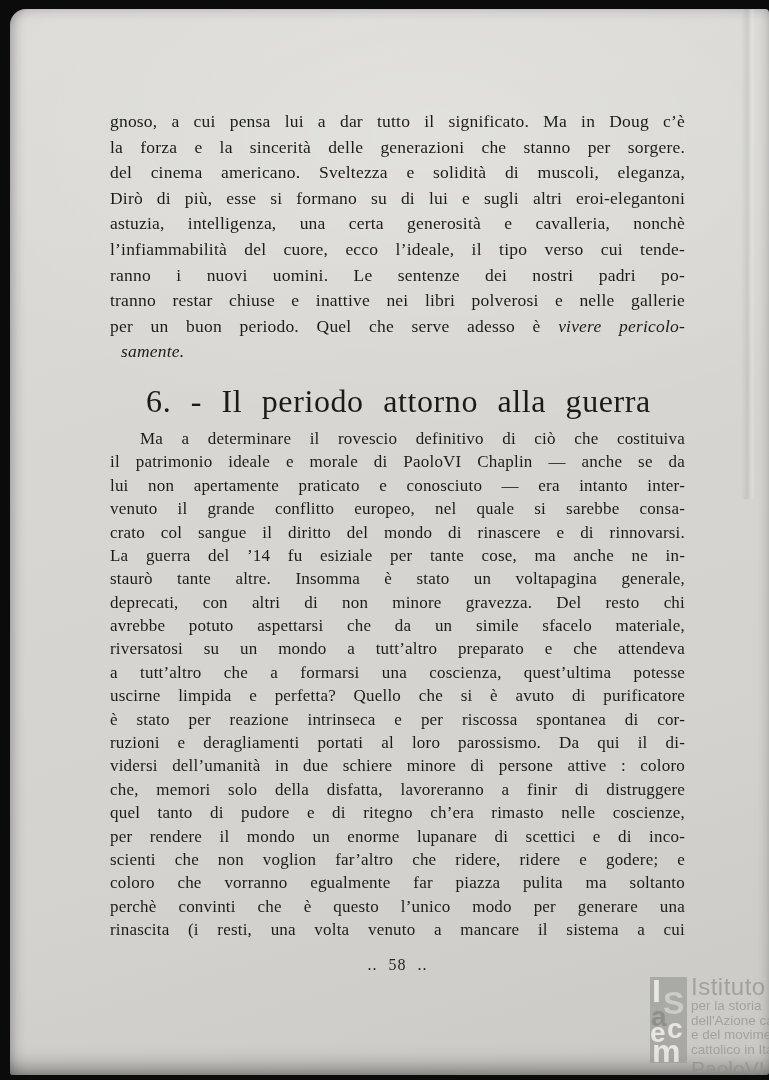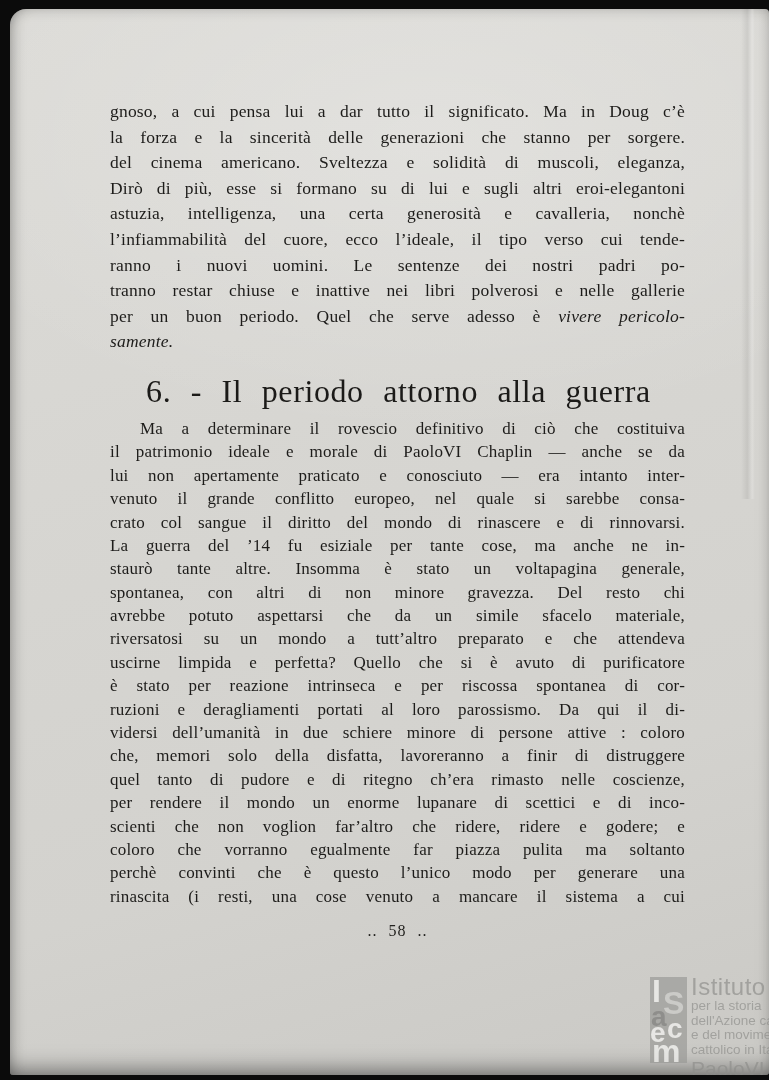--- a/index.html
+++ b/index.html
@@ -20,21 +20,21 @@
       inset -7px 0 14px -10px rgba(0,0,0,0.16),
       inset 0 10px 14px -10px rgba(0,0,0,0.18);
     overflow:hidden;
   }
   .crease{
     position:absolute;top:0;right:14px;width:14px;height:46%;
     background:linear-gradient(to right, rgba(0,0,0,0) 0%, rgba(0,0,0,0.07) 45%, rgba(255,255,255,0.18) 80%, rgba(0,0,0,0) 100%);
     pointer-events:none;
   }
   .textcol{
-    position:absolute;left:100px;top:6px;width:575px;
+    position:absolute;left:100px;top:16px;width:575px;
     color:#1d1c1a;
   }
   .para .line{
     text-align:justify;
     text-align-last:justify;
     overflow:hidden;
     letter-spacing:0.2px;
   }
   .p1{margin-top:84px;font-size:17.5px;}
   .p1 .line{height:25.6px;line-height:25.6px;}
@@ -83,47 +83,48 @@
     <div class="para p1">
         <div class="line">gnoso, a cui pensa lui a dar tutto il significato. Ma in Doug c’è</div>
         <div class="line">la forza e la sincerità delle generazioni che stanno per sorgere.</div>
         <div class="line">del cinema americano. Sveltezza e solidità di muscoli, eleganza,</div>
         <div class="line">Dirò di più, esse si formano su di lui e sugli altri eroi-elegantoni</div>
         <div class="line">astuzia, intelligenza, una certa generosità e cavalleria, nonchè</div>
         <div class="line">l’infiammabilità del cuore, ecco l’ideale, il tipo verso cui tende-</div>
         <div class="line">ranno i nuovi uomini. Le sentenze dei nostri padri po-</div>
         <div class="line">tranno restar chiuse e inattive nei libri polverosi e nelle gallerie</div>
         <div class="line">per un buon periodo. Quel che serve adesso è <i>vivere pericolo-</i></div>
-        <div class="line" style="text-align-last: left;"><i>samente.</i></div>
+        <div class="line" style="text-align-last: left; margin-left: 11px;"><i>samente.</i></div>
       </div>
 
     <h2 class="heading">6. - Il periodo attorno alla guerra</h2>
 
     <div class="para p2">
         <div class="line" style="text-indent: 30px;">Ma a determinare il rovescio definitivo di ciò che costituiva</div>
         <div class="line">il patrimonio ideale e morale di PaoloVI Chaplin — anche se da</div>
         <div class="line">lui non apertamente praticato e conosciuto — era intanto inter-</div>
         <div class="line">venuto il grande conflitto europeo, nel quale si sarebbe consa-</div>
         <div class="line">crato col sangue il diritto del mondo di rinascere e di rinnovarsi.</div>
         <div class="line">La guerra del ’14 fu esiziale per tante cose, ma anche ne in-</div>
         <div class="line">staurò tante altre. Insomma è stato un voltapagina generale,</div>
-        <div class="line">spontanea, con altri di non minore gravezza. Del resto chi</div>
+        <div class="line">deprecati, con altri di non minore gravezza. Del resto chi</div>
         <div class="line">avrebbe potuto aspettarsi che da un simile sfacelo materiale,</div>
         <div class="line">riversatosi su un mondo a tutt’altro preparato e che attendeva</div>
+        <div class="line">a tutt’altro che a formarsi una coscienza, quest’ultima potesse</div>
         <div class="line">uscirne limpida e perfetta? Quello che si è avuto di purificatore</div>
         <div class="line">è stato per reazione intrinseca e per riscossa spontanea di cor-</div>
         <div class="line">ruzioni e deragliamenti portati al loro parossismo. Da qui il di-</div>
         <div class="line">vidersi dell’umanità in due schiere minore di persone attive : coloro</div>
         <div class="line">che, memori solo della disfatta, lavoreranno a finir di distruggere</div>
         <div class="line">quel tanto di pudore e di ritegno ch’era rimasto nelle coscienze,</div>
         <div class="line">per rendere il mondo un enorme lupanare di scettici e di inco-</div>
         <div class="line">scienti che non voglion far’altro che ridere, ridere e godere; e</div>
         <div class="line">coloro che vorranno egualmente far piazza pulita ma soltanto</div>
         <div class="line">perchè convinti che è questo l’unico modo per generare una</div>
-        <div class="line">rinascita (i resti, una cose venuto a mancare il sistema a cui</div>
+        <div class="line">rinascita (i resti, una volta venuto a mancare il sistema a cui</div>
       </div>
 
     <div class="pagenum">.. 58 ..</div>
   </div>
 
   <div class="watermark">
     <div class="monogram">
       <span class="mg-0">I</span>
       <span class="mg-1">S</span>
       <span class="mg-2">a</span>

